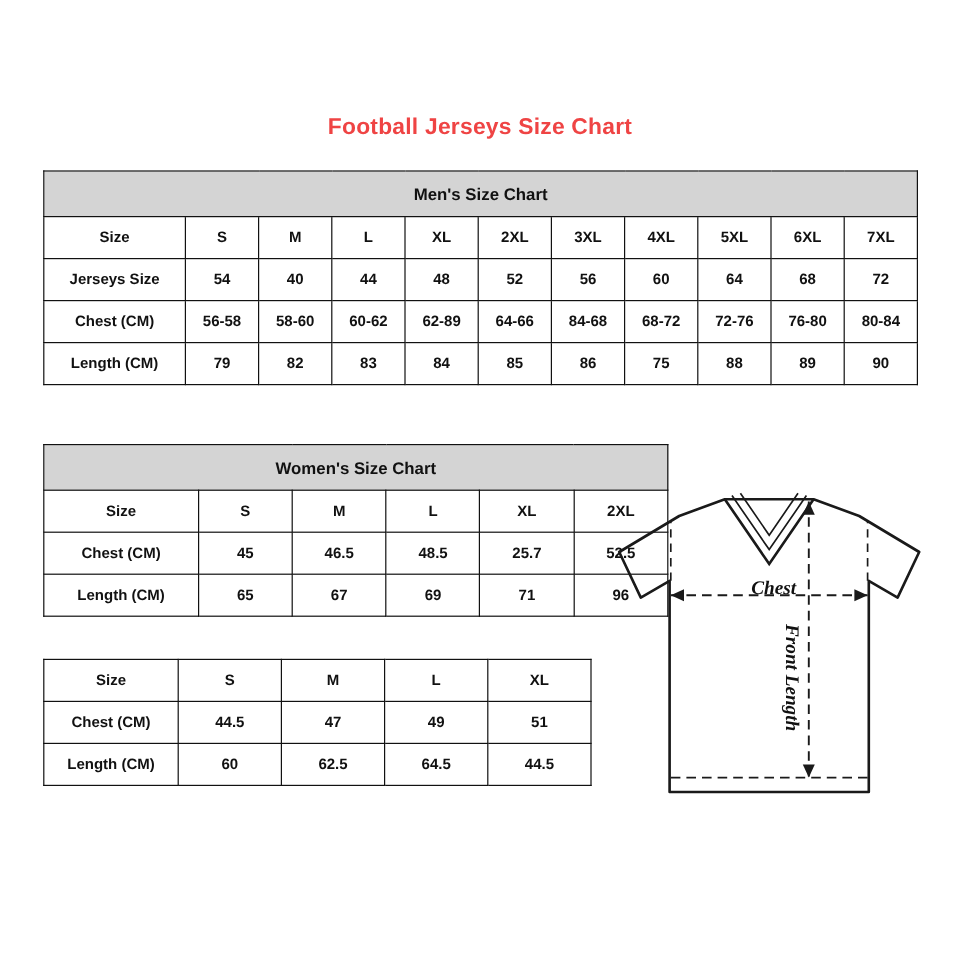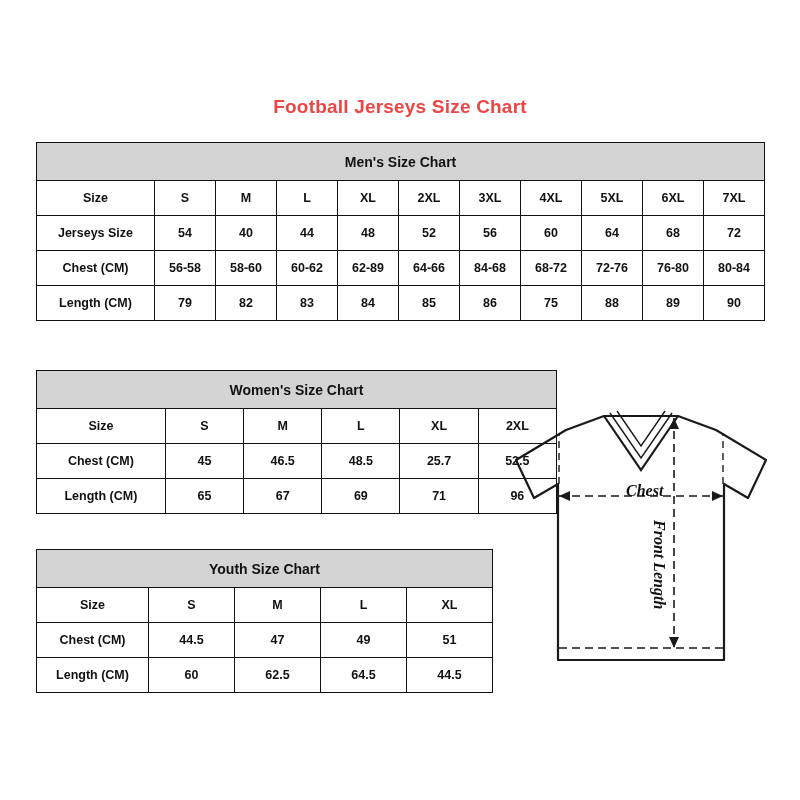--- a/index.html
+++ b/index.html
@@ -242,23 +242,20 @@
   <table class="size-table" id="youth-table">
     <colgroup>
       <col class="lab">
         <col class="val">
         <col class="val">
         <col class="val">
         <col class="val">
     </colgroup>
     <tbody>
       <tr>
-        <td class="section-head" colspan="5">Youth Size Chart</td>
-      </tr>
-      <tr>
         <td class="rowlabel">Size</td>
         <td>S</td>
         <td>M</td>
         <td>L</td>
         <td>XL</td>
       </tr>
       <tr>
         <td class="rowlabel">Chest (CM)</td>
         <td>44.5</td>
         <td>47</td>

